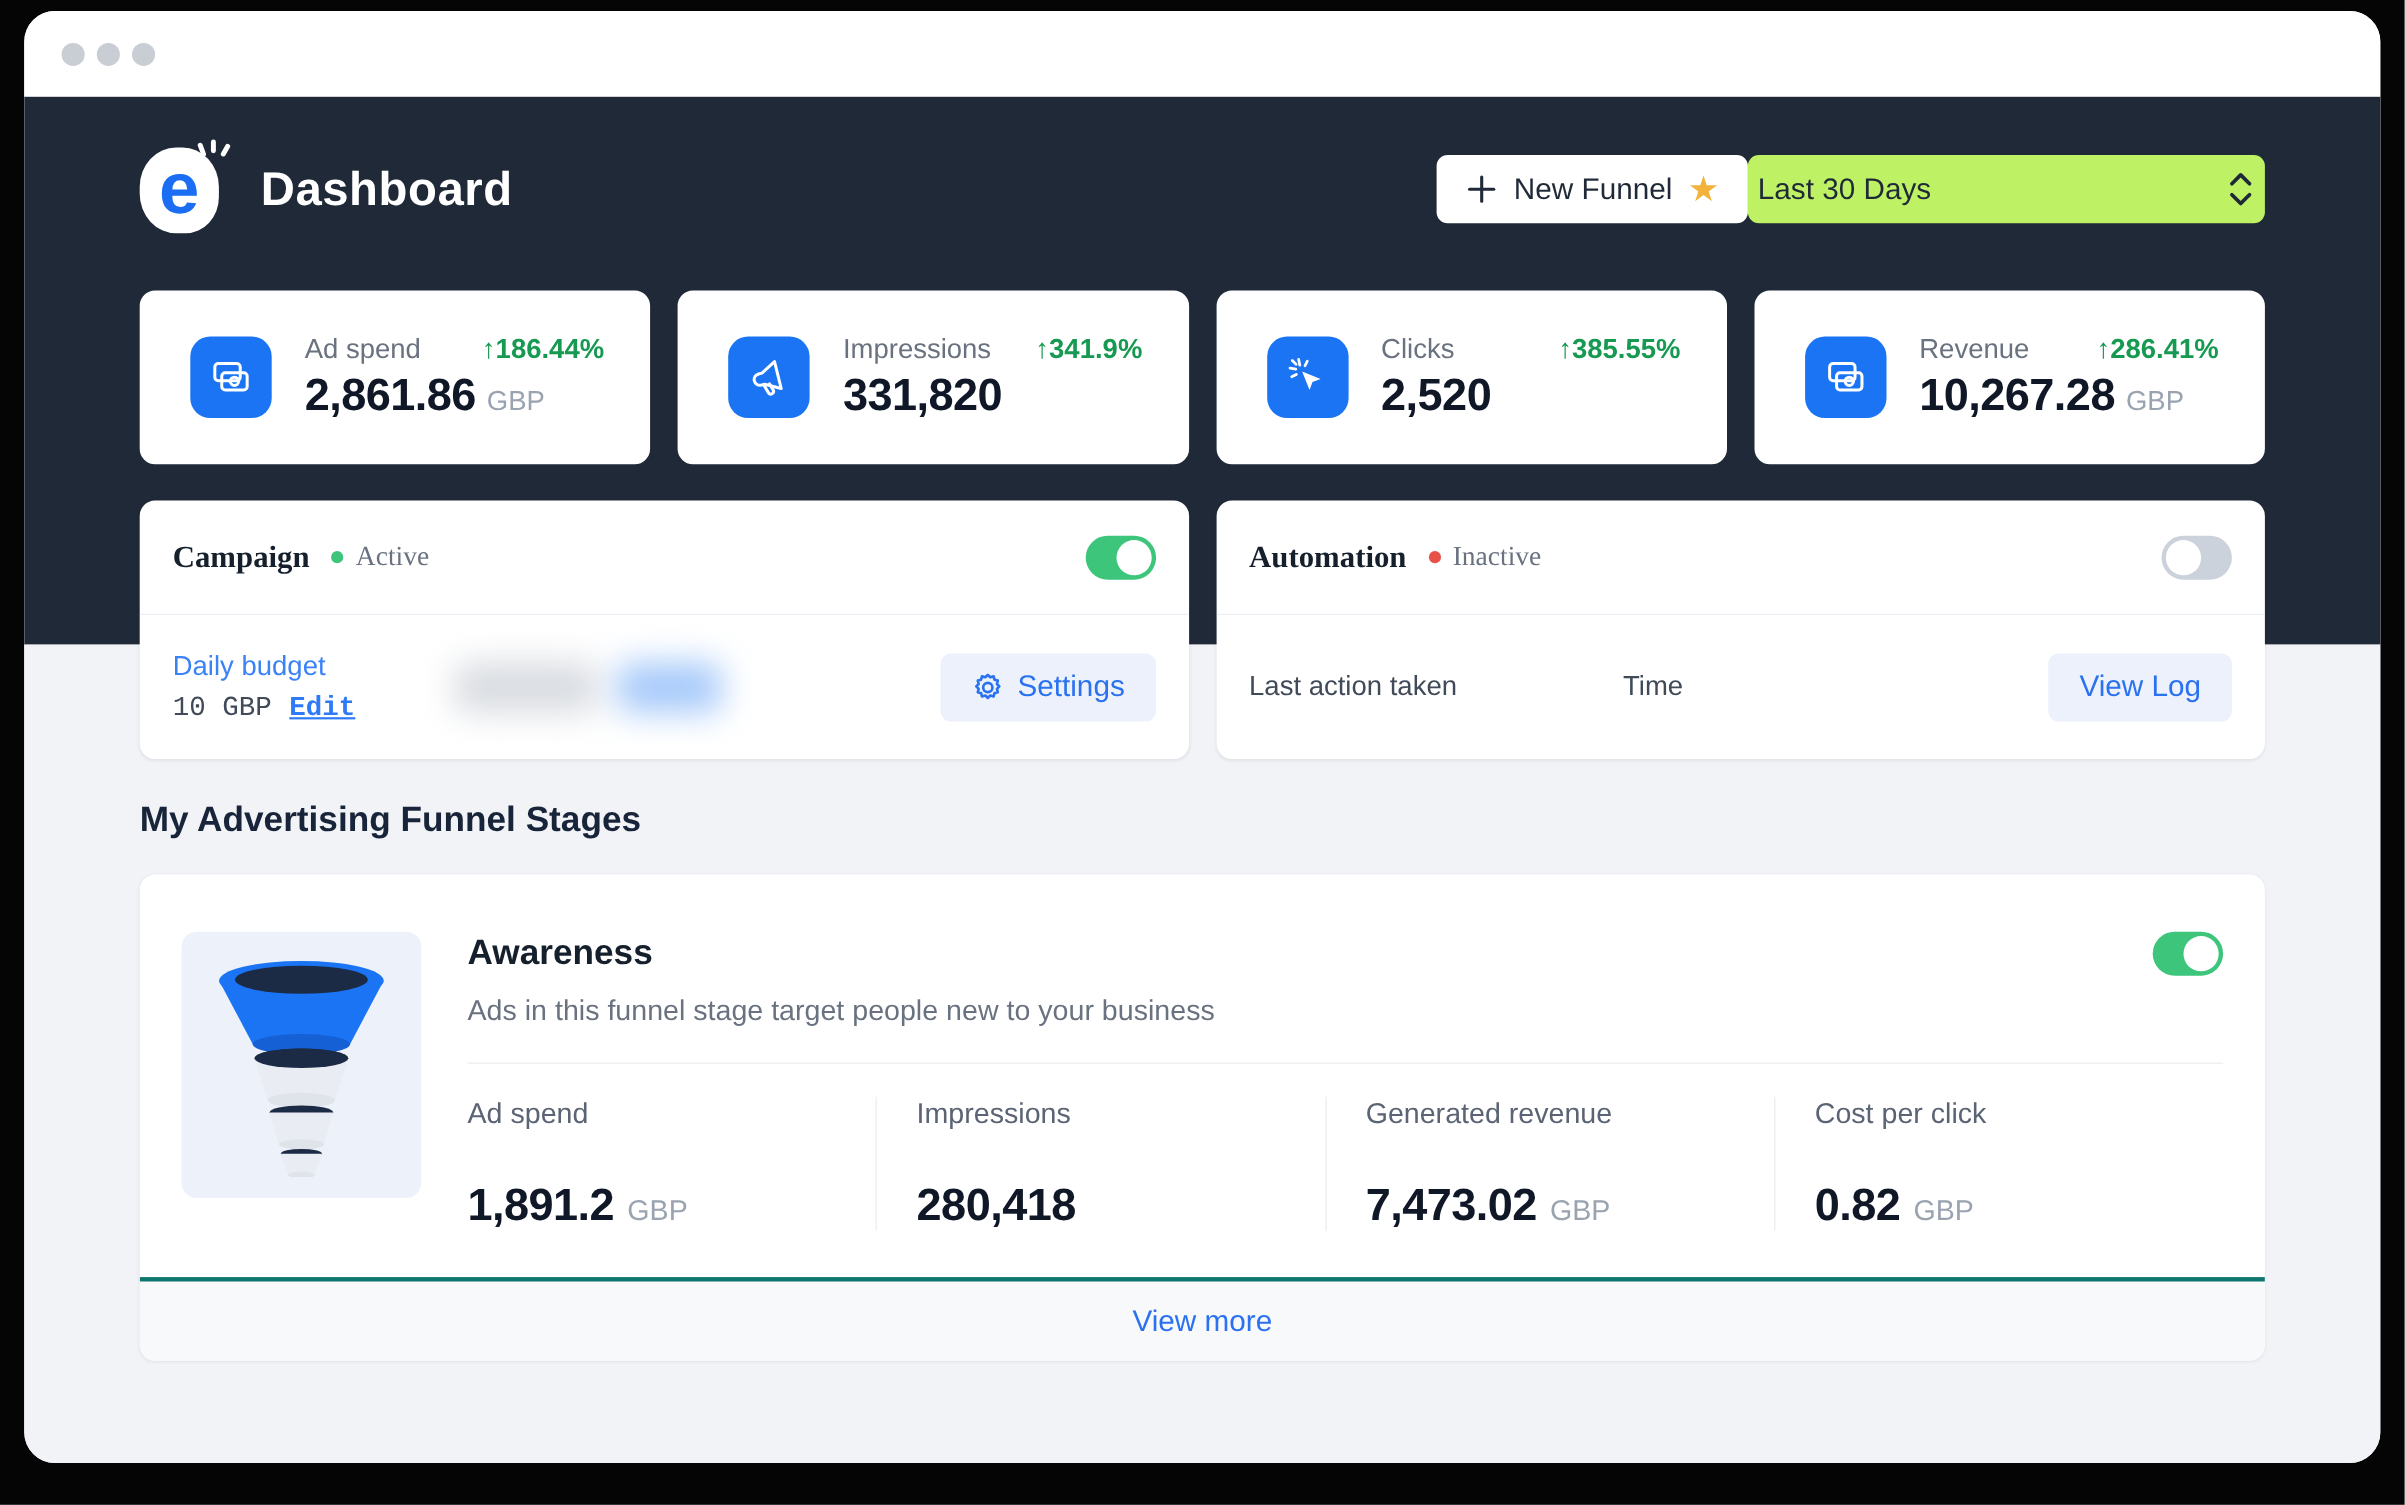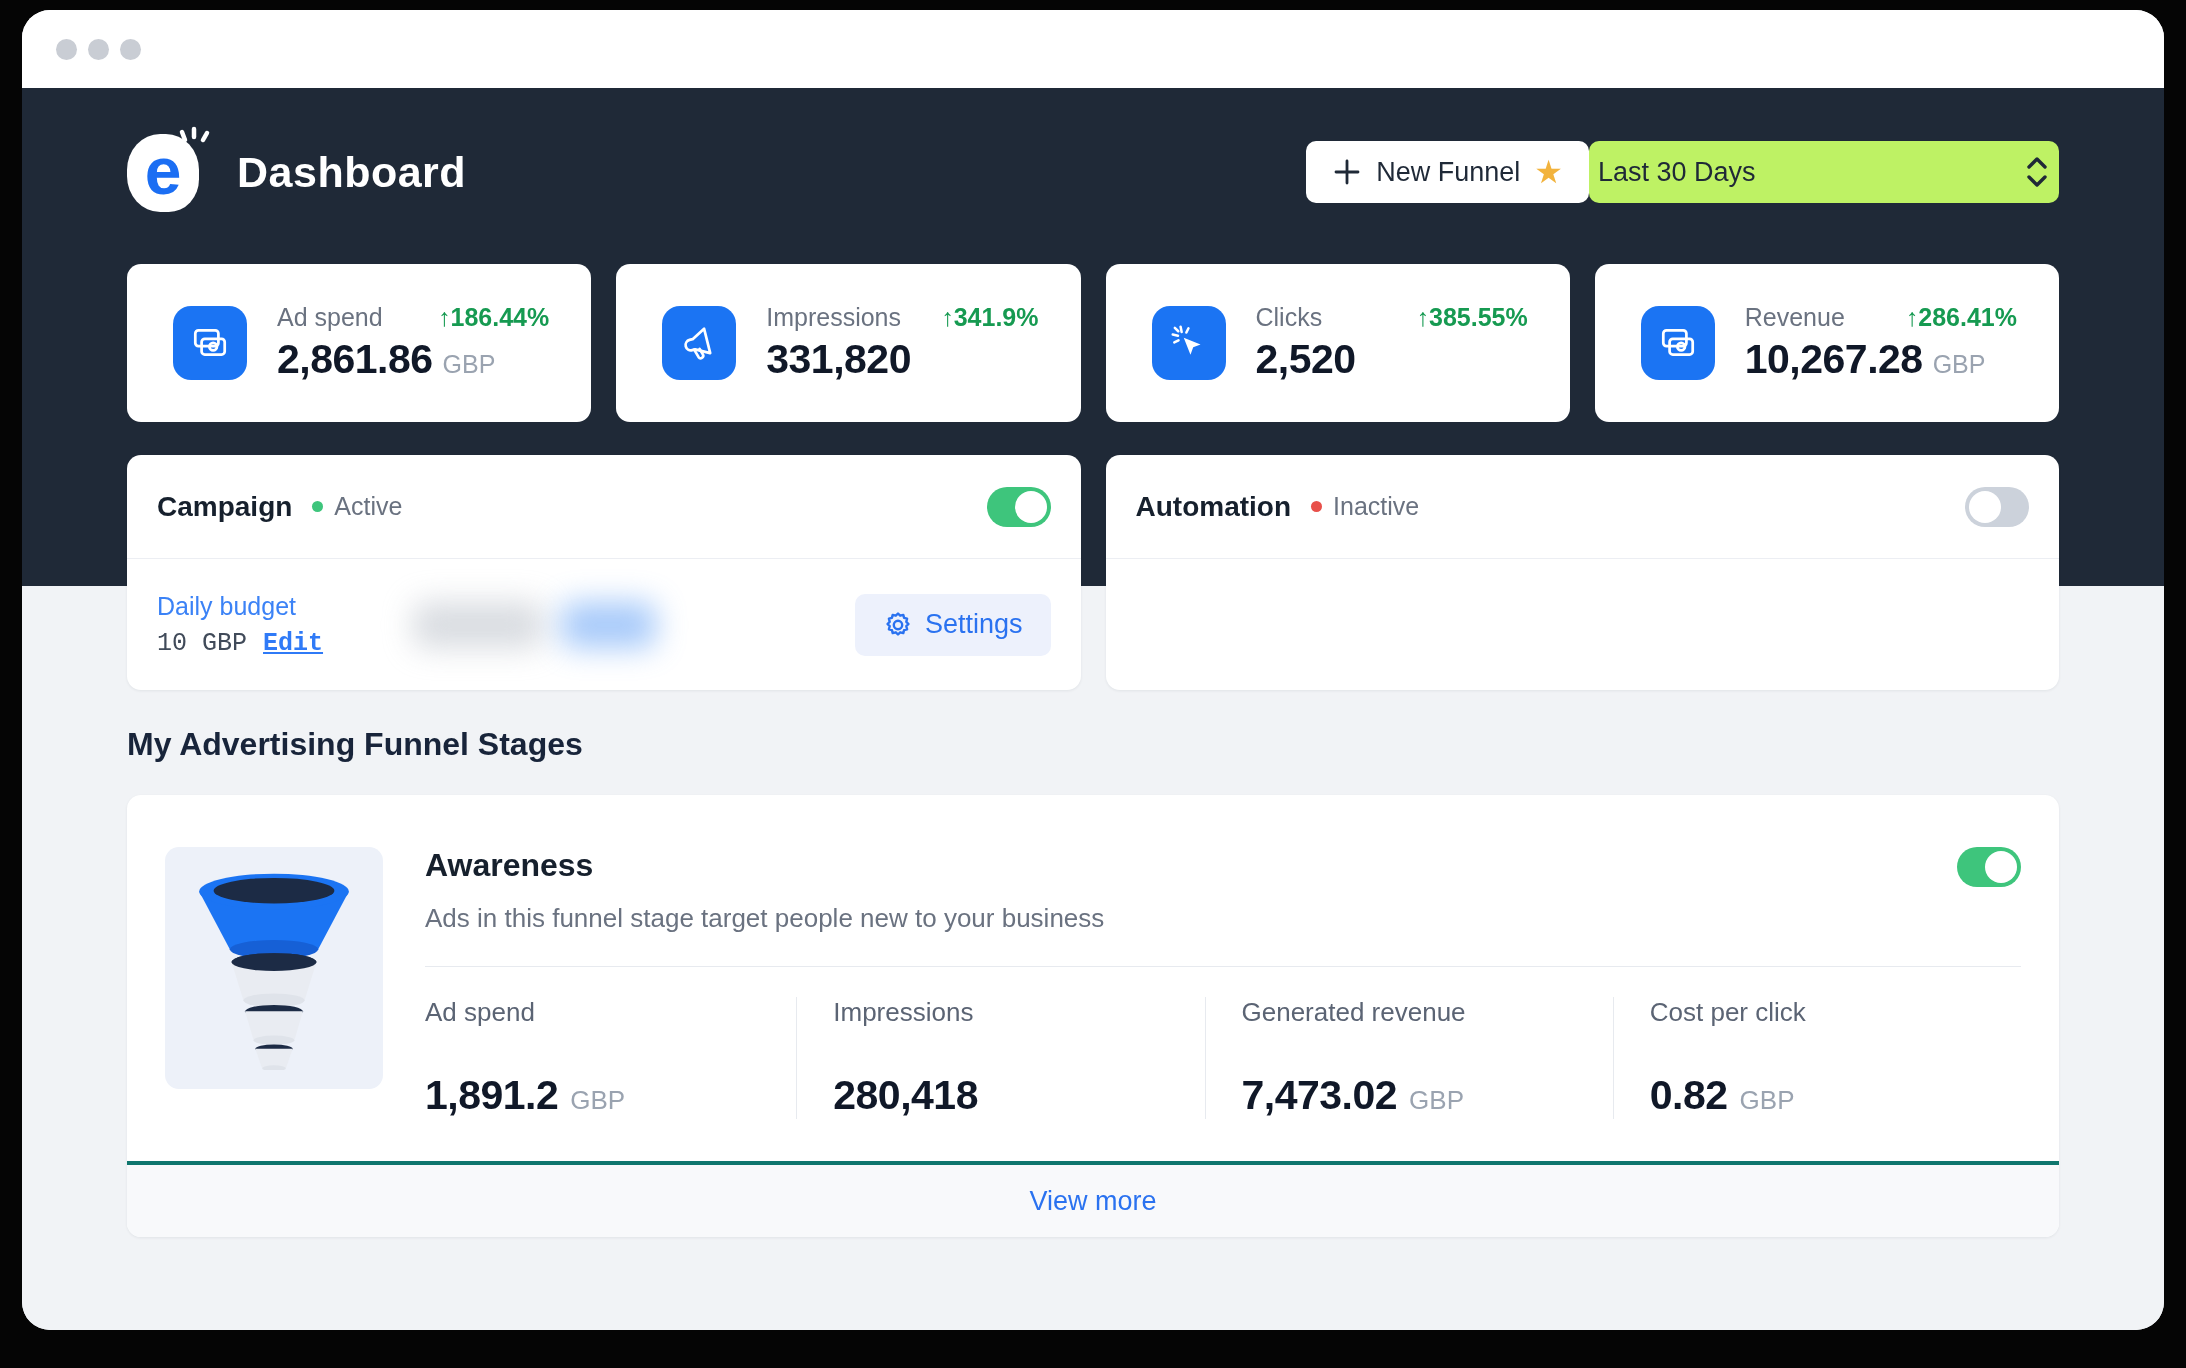--- a/index.html
+++ b/index.html
@@ -55,21 +55,21 @@
   .stat-top { display:flex; justify-content:space-between; align-items:baseline; }
   .stat-label { color:#6a7280; font-size:25px; font-weight:500; }
   .stat-delta { color:#169a51; font-size:25px; font-weight:700; }
   .stat-valrow { display:flex; align-items:baseline; margin-top:4px; }
   .stat-value { color:#101828; font-size:41px; font-weight:700; letter-spacing:-0.5px; }
   .stat-cur { color:#9aa3b0; font-size:25px; font-weight:500; margin-left:10px; }
   
   .page-body { background:#f1f3f6; flex:1; padding:0 105px; }
   .controls-row { display:grid; grid-template-columns:1fr 1fr; gap:25px; margin-top:-131px; }
   .control-card { background:#ffffff; border-radius:14px; box-shadow:0 1px 3px rgba(16,24,40,.07); overflow:hidden; }
-  .control-head { height:104px; display:flex; align-items:center; padding:0 30px; border-bottom:1px solid #eceef3; }
+  .control-head { height:104px; display:flex; align-items:center; padding:0 30px; border-bottom:1px solid #eceef3;font-family:Liberation Serif, serif; }
   .control-title { font-size:28px; font-weight:600; color:#16202d; }
   .status-dot { width:11px; height:11px; border-radius:50%; margin-left:20px; }
   .status-dot.green { background:#3ec57c; }
   .status-dot.red { background:#e8504a; }
   .status-text { font-size:25px; color:#6a7280; margin-left:11px; }
   .toggle { width:64px; height:40px; border-radius:20px; position:relative; margin-left:auto; cursor:pointer; flex:0 0 auto; }
   .toggle.on { background:#3ec57c; }
   .toggle.off { background:#ccd2db; }
   .toggle .knob { position:absolute; top:4px; width:32px; height:32px; border-radius:50%; background:#ffffff; }
   .toggle.on .knob { right:4px; }
@@ -300,20 +300,27 @@
 
       <div class="control-card">
         <div class="control-head">
           <span class="control-title">Automation</span>
           <span class="status-dot red"></span>
           <span class="status-text">Inactive</span>
           <div class="toggle off">
               <div class="knob"></div>
             </div>
         </div>
+        <div class="control-lower">
+          <div class="auto-col1">Last action taken</div>
+          <div class="auto-col2">Time</div>
+          <button class="btn-soft">
+            <span>View Log</span>
+          </button>
+        </div>
       </div>
     </div>
 
     <div class="section-heading">My Advertising Funnel Stages</div>
 
     <div class="funnel-card">
       <div class="funnel-main">
         <div class="funnel-img-box">
           <svg width="172" height="204" viewBox="0 0 200 240">
 

